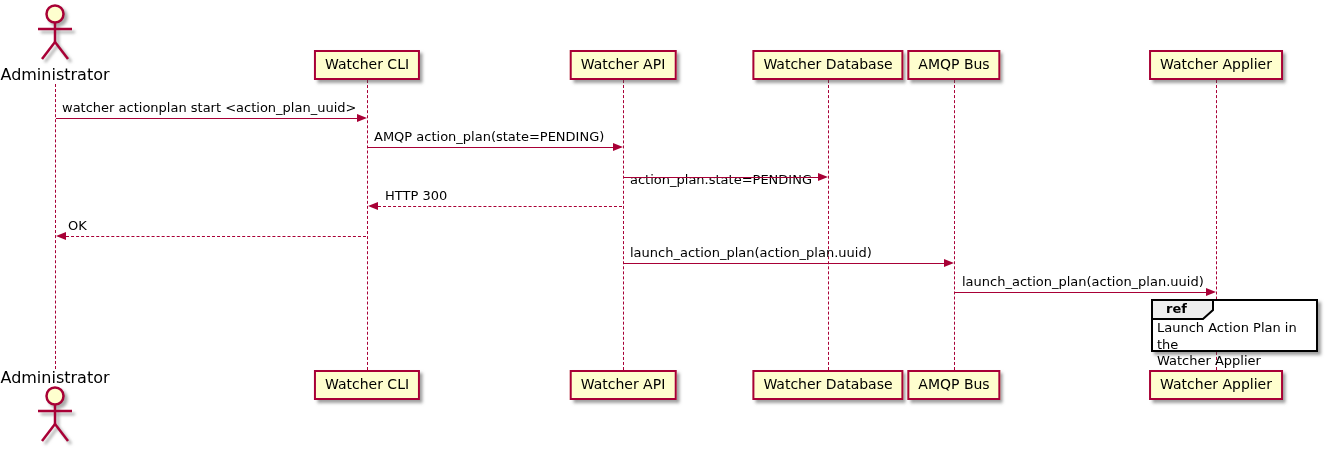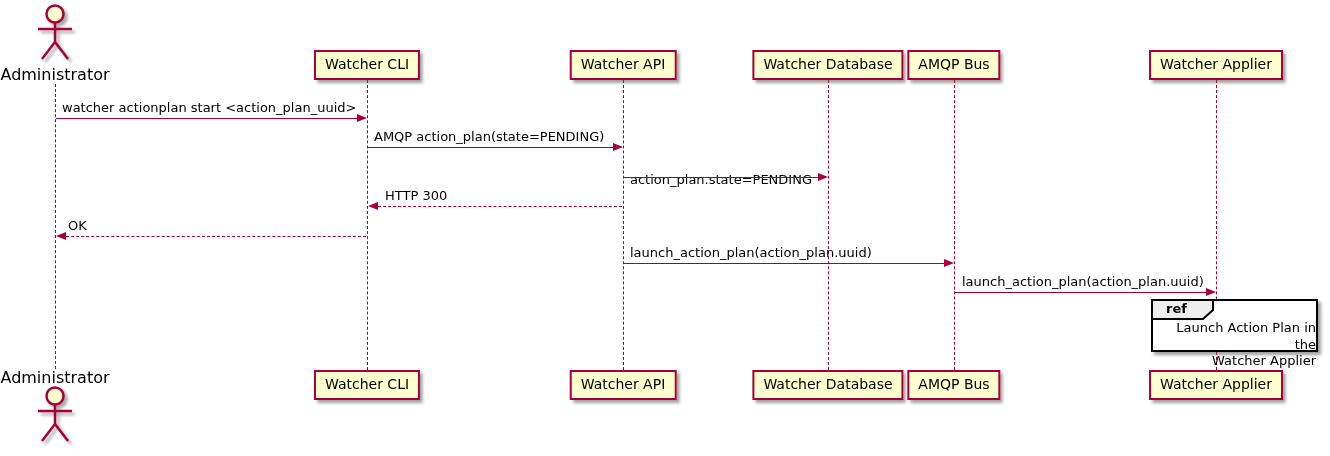--- a/index.html
+++ b/index.html
@@ -38,21 +38,21 @@
     background:#ffffff; border:2px solid #000;
     box-shadow:3px 3px 3px rgba(80,80,80,0.55);
   }
   .ref-header-svg { position:absolute; left:-2px; top:-2px; }
   .ref-keyword {
     position:absolute; left:13px; top:0px;
     font-size:13px; font-weight:bold;
   }
   .ref-text {
     position:absolute; left:4px; top:19px;
-    font-size:13px; line-height:1.28; white-space:pre-line;text-align:right;
+    font-size:13px; line-height:1.28; white-space:pre-line;
   }
 </style>
 </head>
 <body>
 
 <div class="canvas">
 
   <div class="lifeline" style="left:55px;  top:84px; height:285px;"></div>
   <div class="lifeline" style="left:367px; top:80px; height:290px;"></div>
   <div class="lifeline" style="left:623px; top:80px; height:290px;"></div>

